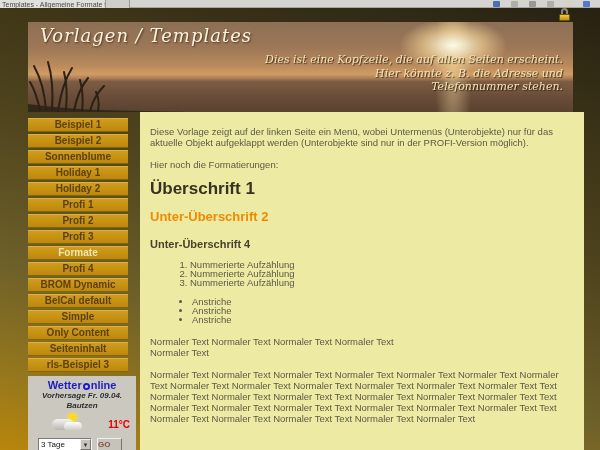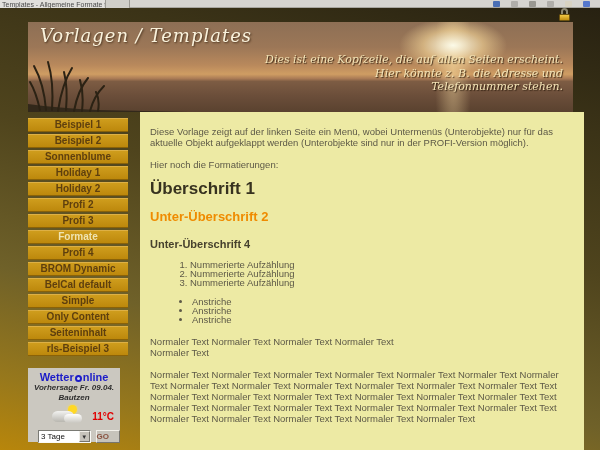--- a/index.html
+++ b/index.html
@@ -43,21 +43,21 @@
 
   
   .sidebar { position:absolute; left:28px; top:118px; width:100px; }
   .menu-btn { height:14px; margin-bottom:2px; text-align:center;
     background:linear-gradient(180deg,#cf9d1d,#bd880c);
     border-top:1px solid #ddb045; border-bottom:1px solid #8a6208;
     font-size:10px; font-weight:bold; line-height:12px; color:#5e3f0e; cursor:pointer; }
   .menu-btn.active { color:#efe4b2; }
 
   
-  .weather { position:absolute; left:28px; top:368px; width:92px; height:74px;
+  .weather { position:absolute; left:28px; top:376px; width:108px; height:74px;
     background:#cbc8c0; padding-top:3px; }
   .w-logo { text-align:center; font-size:11px; font-weight:bold; color:#1c1cc8;
     font-family:"Liberation Sans", sans-serif; letter-spacing:0; }
   .w-globe { display:inline-block; width:7px; height:7px; border:2px solid #1c1cc8;
     border-radius:50%; vertical-align:-1px; margin:0 1px; background:#cdd6f0; }
   .w-line { text-align:center; font-size:8px; font-weight:bold; color:#2e2e2e; line-height:10px;font-style:italic; }
   .w-mid { position:relative; height:24px; }
   .w-temp { position:absolute; right:6px; top:8px; font-size:10px; font-weight:bold; color:#e00000; }
   .cloudsun { position:absolute; left:22px; top:2px; width:36px; height:20px; }
   .cs-sun { position:absolute; left:18px; top:0; width:9px; height:9px; border-radius:50%;
@@ -134,20 +134,21 @@
     <div>Telefonnummer stehen.</div>
   </div>
 </div>
 
 <div class="sidebar">
   <div class="menu-btn">Beispiel 1</div>
   <div class="menu-btn">Beispiel 2</div>
   <div class="menu-btn">Sonnenblume</div>
   <div class="menu-btn">Holiday 1</div>
   <div class="menu-btn">Holiday 2</div>
+  <div class="menu-btn">Profi 1</div>
   <div class="menu-btn">Profi 2</div>
   <div class="menu-btn">Profi 3</div>
   <div class="menu-btn active">Formate</div>
   <div class="menu-btn">Profi 4</div>
   <div class="menu-btn">BROM Dynamic</div>
   <div class="menu-btn">BelCal default</div>
   <div class="menu-btn">Simple</div>
   <div class="menu-btn">Only Content</div>
   <div class="menu-btn">Seiteninhalt</div>
   <div class="menu-btn">rls-Beispiel 3</div>

